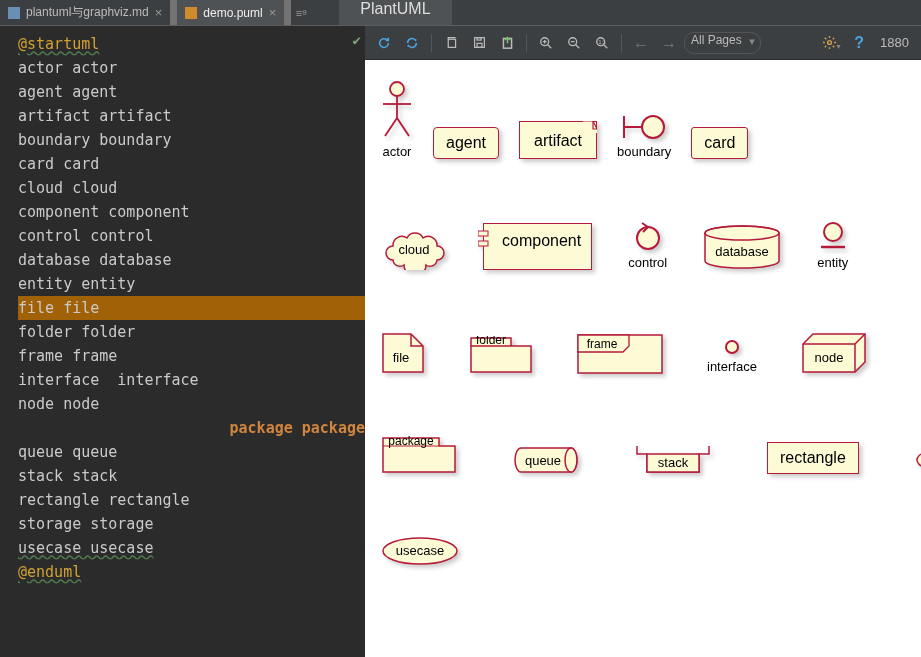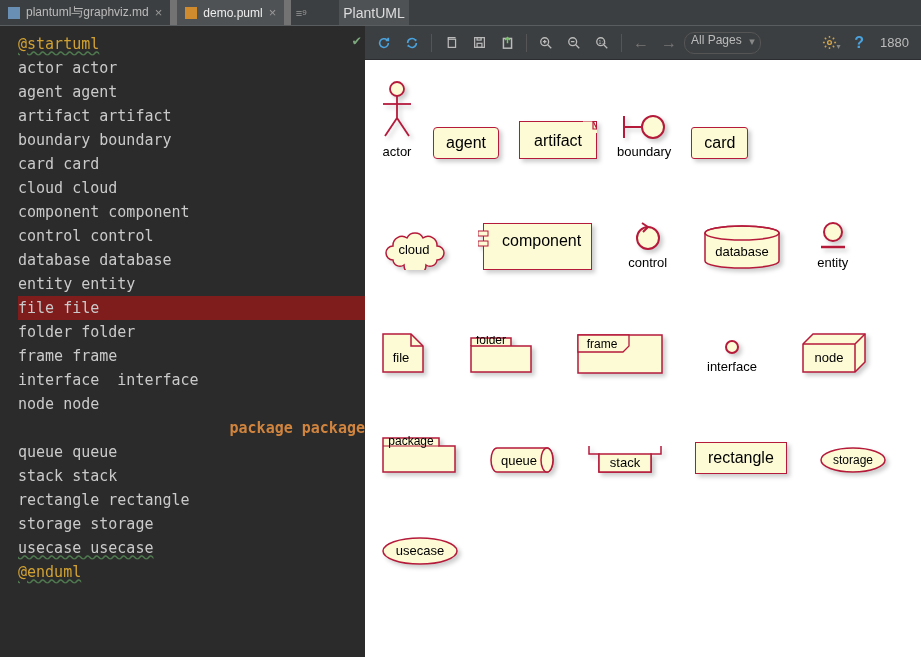--- a/index.html
+++ b/index.html
@@ -7,21 +7,21 @@
 
   .root { display: flex; flex-direction: column; height: 100%; }
 
   
   .tabs-bar { height: 26px; background: #3c3f41; display: flex; align-items: stretch; border-bottom: 1px solid #5a5d5f; }
   .tab { display: flex; align-items: center; padding: 0 8px; color: #bbb; font-size: 12px; gap: 6px; border-right: 7px solid #737373; position: relative; cursor: pointer; }
   .tab.active { background: #4e5254; color: #eee; }
   .tab .close { font-size: 13px; color: #999; }
   .tab .icon-md { width: 12px; height: 12px; }
   .tab .icon-puml { width: 12px; height: 12px; }
-  .panel-tab { margin-left: 28px; display:flex; align-items:center; padding:0 4px; color:#aaa; font-size:14px; background:#3c3f41; }
+  .panel-tab { margin-left: 28px; display:flex; align-items:flex-start; padding:0 21px; color:#aaa; font-size:16px; background:#3c3f41; }
   .panel-tab.active { background:#4e5254; color:#ddd; }
   .small-btn { width:20px; display:flex; align-items:center; justify-content:center; color:#999; font-size:11px; }
 
   
   .split { display:flex; flex:1; min-height:0; }
   .editor-pane { width: 365px; background:#2b2b2b; padding: 6px 0 0 18px; font-family: Consolas, monospace; font-size:15px; line-height:24px; color:#cacaca; position:relative; }
   .line { white-space: pre; }
   .kw-start { color:#d1a233; }
   .kw-pkg { color:#d0843e; font-weight:bold;text-align:right; }
   .kw-end { color:#d1a233; }
@@ -86,21 +86,21 @@
       <div class="line">actor actor</div>
       <div class="line">agent agent</div>
       <div class="line">artifact artifact</div>
       <div class="line">boundary boundary</div>
       <div class="line">card card</div>
       <div class="line">cloud cloud</div>
       <div class="line">component component</div>
       <div class="line">control control</div>
       <div class="line">database database</div>
       <div class="line">entity entity</div>
-      <div class="line" style="background:#7f1d1d">file file</div>
+      <div class="line" style="background:#a16207">file file</div>
       <div class="line">folder folder</div>
       <div class="line">frame frame</div>
       <div class="line">interface  interface</div>
       <div class="line">node node</div>
       <div class="line kw-pkg">package package</div>
       <div class="line">queue queue</div>
       <div class="line">stack stack</div>
       <div class="line">rectangle rectangle</div>
       <div class="line">storage storage</div>
       <div class="line underline">usecase usecase</div>
@@ -288,21 +288,21 @@
           </div>
           <div class="item">
             <svg class="shadow" width="66" height="42">
               <path d="M2 12 L12 2 H64 V30 L54 40 H2 Z" fill="#fdfbd6" stroke="#b51a3b" stroke-width="1.5"></path>
               <path d="M2 12 H54 V40 M54 12 L64 2" fill="none" stroke="#b51a3b" stroke-width="1.5"></path>
               <text x="28" y="30" text-anchor="middle" font-size="13">node</text>
             </svg>
           </div>
         </div>
 
-        <div class="row" style="gap:32px">
+        <div class="row" style="gap:56px">
           <div class="item">
             <svg class="shadow" width="76" height="38">
               <path d="M2 2 H58 V10 H74 V36 H2 Z" fill="#fdfbd6" stroke="#b51a3b" stroke-width="1.5"></path>
               <line x1="2" y1="10" x2="58" y2="10" stroke="#b51a3b" stroke-width="1"></line>
               <text x="30" y="9" text-anchor="middle" font-size="12">package</text>
             </svg>
           </div>
           <div class="item">
             <svg class="shadow" width="66" height="28">
               <path d="M8 2 H58 a6 12 0 0 1 0 24 H8 a6 12 0 0 1 0-24" fill="#fdfbd6" stroke="#b51a3b" stroke-width="1.5"></path>

